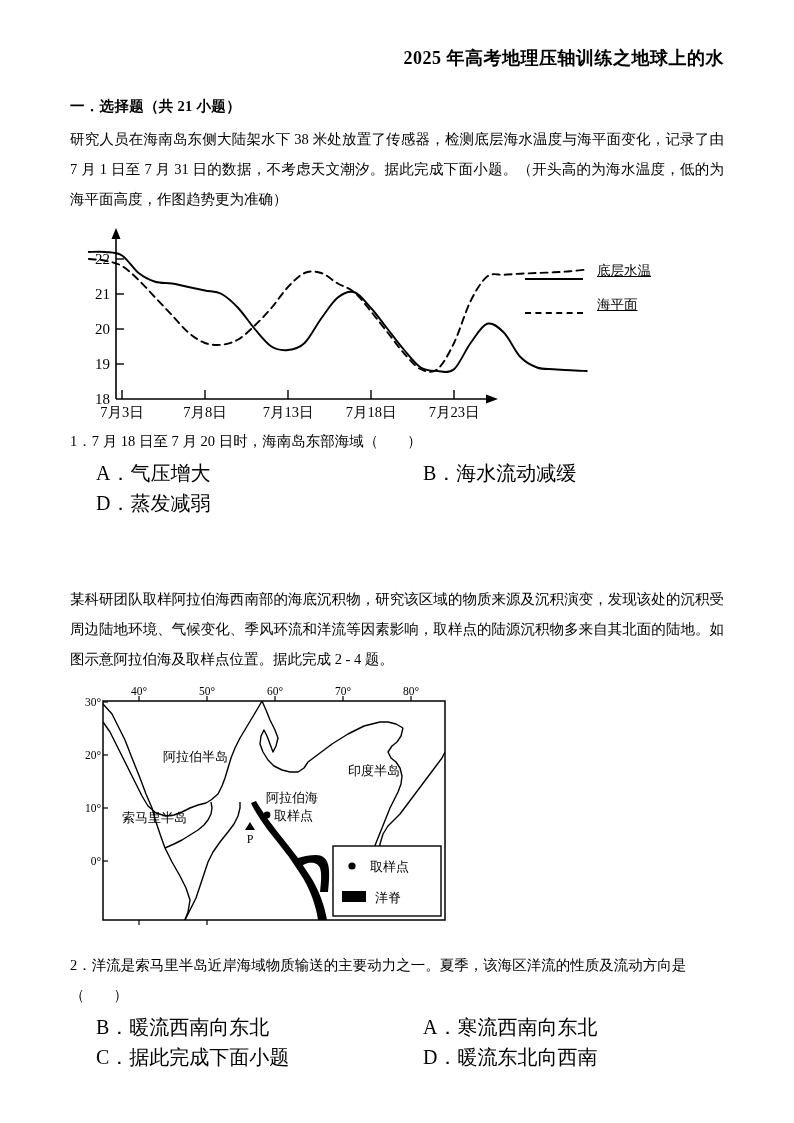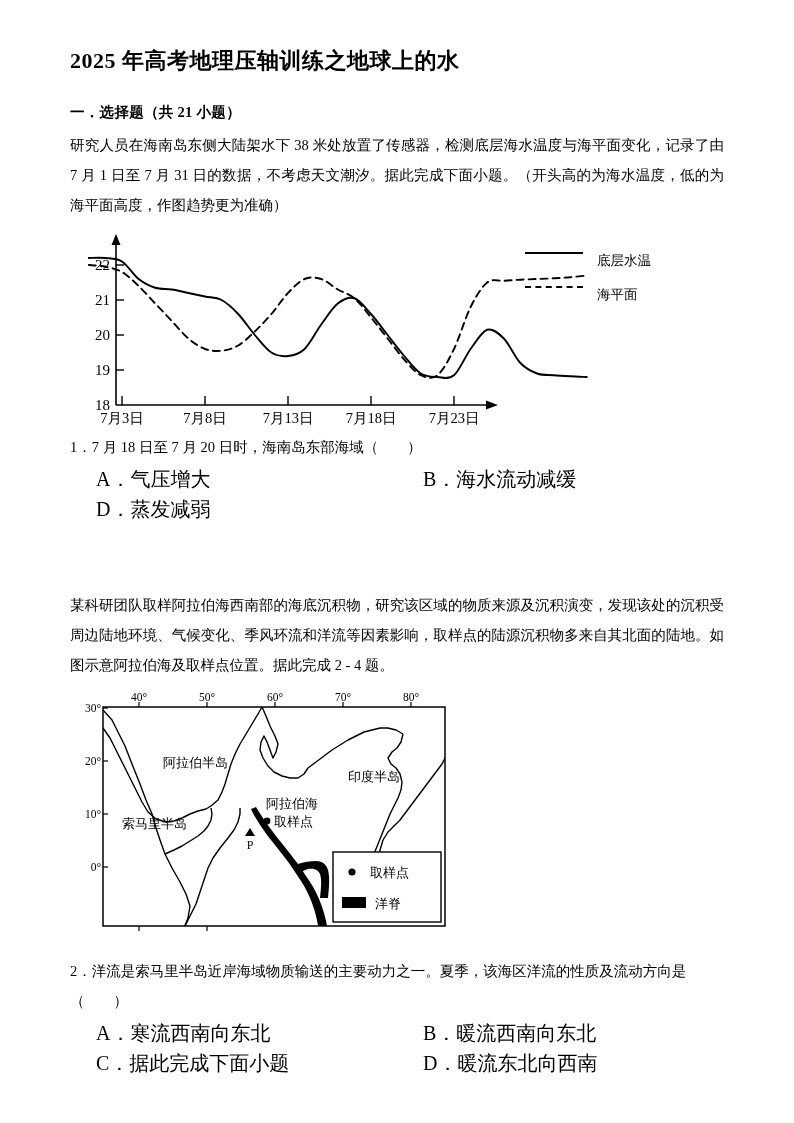--- a/index.html
+++ b/index.html
@@ -16,22 +16,22 @@
     overflow: hidden;
   }
   .page {
     position: relative;
     width: 794px;
     height: 1123px;
     box-sizing: border-box;
     padding: 0 70px;
   }
   .doc-title {
-    text-align: left;
-    font-size: 22px;
+    text-align: right;
+    font-size: 18px;
     font-weight: bold;
     letter-spacing: 0.5px;
     margin: 46px 0 16px 0;
     line-height: 1.4;
   }
   .section-head {
     font-size: 14.5px;
     font-weight: bold;
     margin: 26px 0 0 0;
     letter-spacing: 0.3px;
@@ -70,22 +70,23 @@
   }
   .chart-svg { display: block; }
   .legend-box {
     position: absolute;
     left: 455px;
     top: 22px;
     font-size: 13.5px;
   }
   .legend-row {
     display: flex;
-    align-items: flex-start;
+    align-items: flex-end;
     height: 34px;
+    text-decoration: underline;
   }
   .legend-key {
     width: 58px;
     height: 2px;
     margin-right: 14px;
     position: relative;
   }
   .legend-key.solid { background: #000; }
   .legend-key.dashed {
     background: transparent;
@@ -274,22 +275,22 @@
         <text x="300" y="189" font-family="Liberation Serif, serif" font-size="13" fill="#000">取样点</text>
         <rect x="272" y="209" width="24" height="11" fill="#000"></rect>
         <text x="305" y="220" font-family="Liberation Serif, serif" font-size="13" fill="#000">洋脊</text>
       </g>
     </svg>
   </div>
 
   <div class="question">2．洋流是索马里半岛近岸海域物质输送的主要动力之一。夏季，该海区洋流的性质及流动方向是（　　）</div>
   <div class="options">
     <div class="opt-row">
+      <div class="opt">B．暖流西南向东北</div>
       <div class="opt">A．寒流西南向东北</div>
-      <div class="opt">B．暖流西南向东北</div>
     </div>
     <div class="opt-row">
       <div class="opt">C．据此完成下面小题</div>
       <div class="opt">D．暖流东北向西南</div>
     </div>
   </div>
 
 </div>
 
 </body></html>

